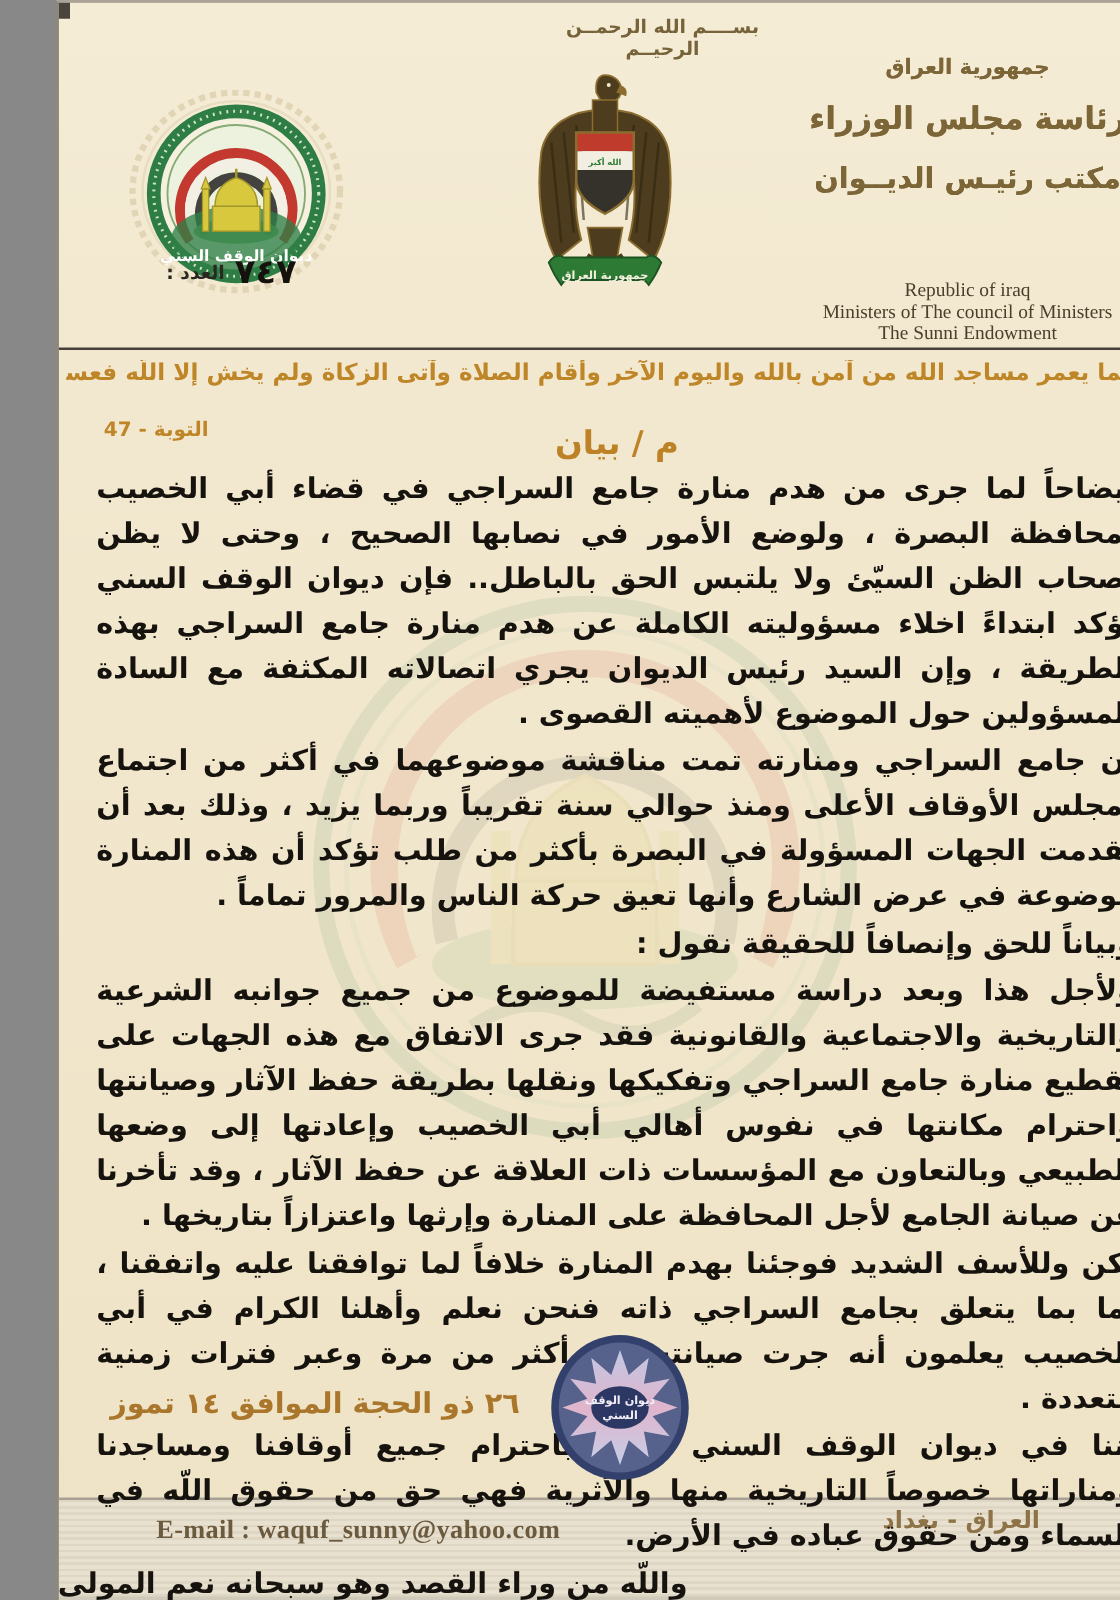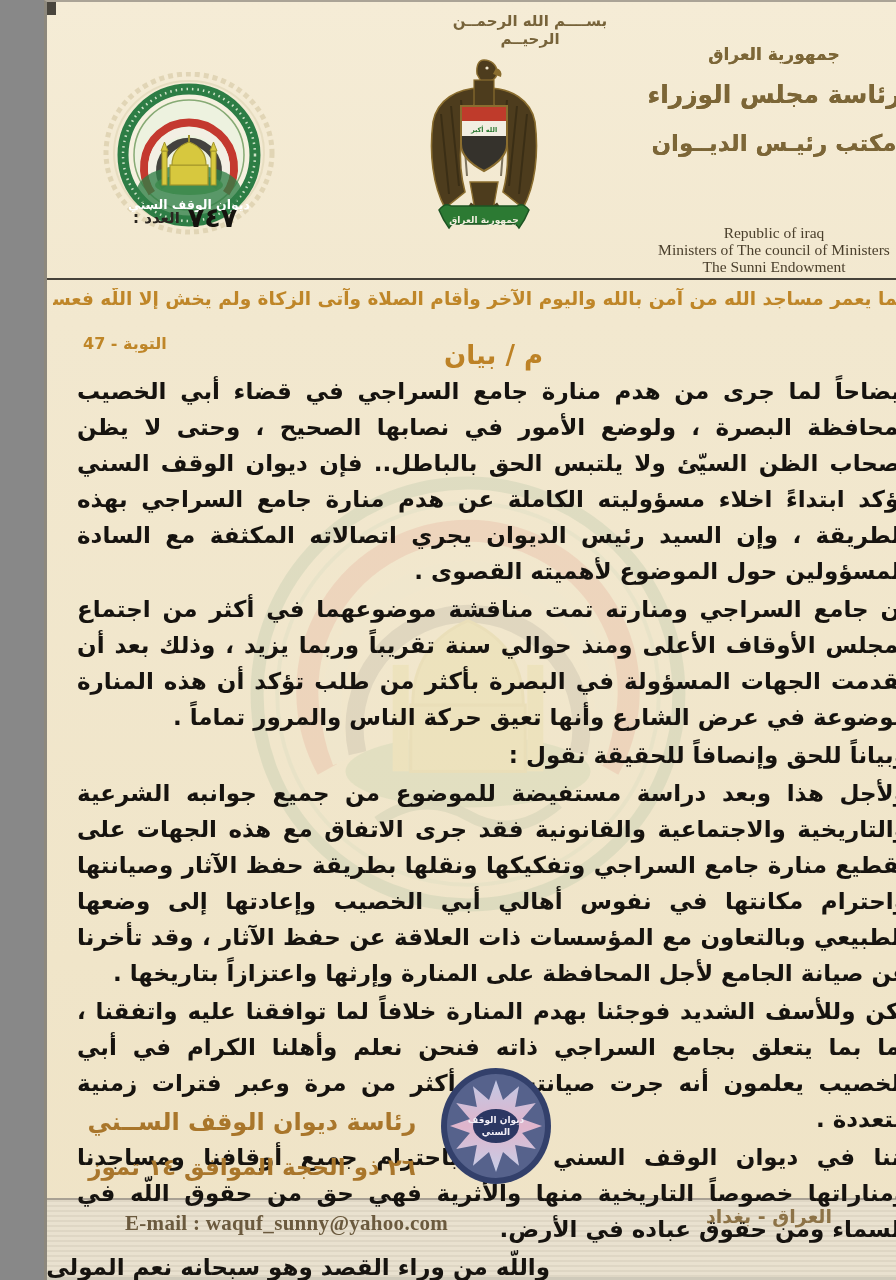--- a/index.html
+++ b/index.html
@@ -187,21 +187,20 @@
       <ellipse cx="57" cy="60" rx="55" ry="58" fill="#33406b"></ellipse>
       <ellipse cx="57" cy="60" rx="49" ry="52" fill="#5a6690" opacity=".9"></ellipse>
       <polygon points="103,60 83.1,53 96.8,37 76.1,40.9 80,20.2 64,33.9 57,14 50,33.9 34,20.2 37.9,40.9 17.2,37 30.9,53 11,60 30.9,67 17.2,83 37.9,79.1 34,99.8 50,86.1 57,106 64,86.1 80,99.8 76.1,79.1 96.8,83 83.1,67" fill="url(#sealgrad)" opacity=".95"></polygon>
       <ellipse cx="57" cy="60" rx="23" ry="17" fill="#2c3763"></ellipse>
       <text x="57" y="57" text-anchor="middle" font-size="9" font-weight="bold" fill="#f2eef6">ديوان الوقف</text>
       <text x="57" y="69" text-anchor="middle" font-size="9" font-weight="bold" fill="#f2eef6">السني</text>
     </svg>
   </div>
 
   <div class="signature">
-    <div class="sig1">رئاسة ديوان الوقف الســني</div>
     <div class="sig2">٢٦ ذو الحجة الموافق ١٤ تموز</div>
   </div>
 
   <div class="footer">
     <div class="email">E-mail : waquf_sunny@yahoo.com</div>
     <div class="location">العراق - بغداد</div>
   </div>
 
 </div>
 

